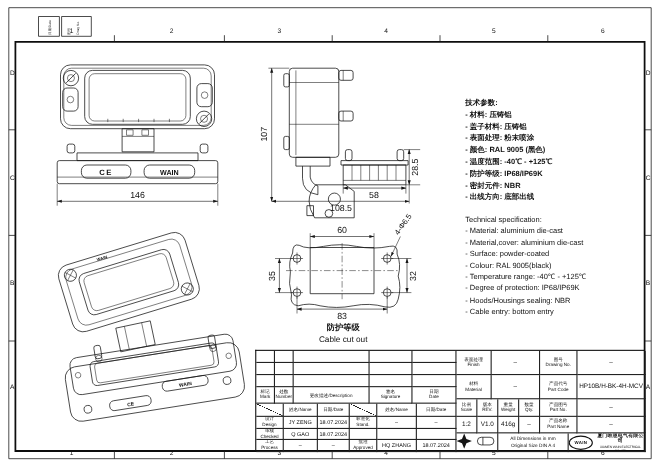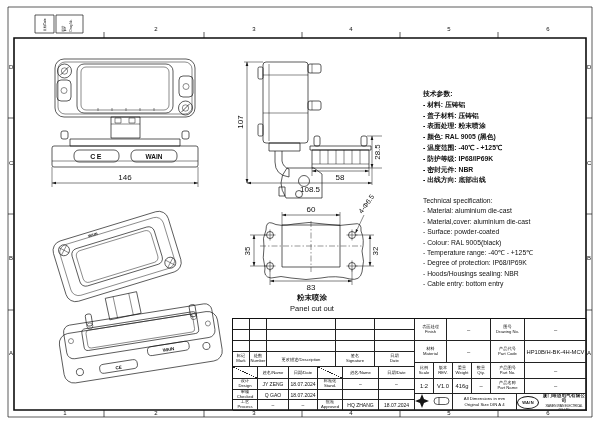--- a/index.html
+++ b/index.html
@@ -278,22 +278,22 @@
   <div>- Material,cover: aluminium die-cast</div>
   <div>- Surface: powder-coated</div>
   <div>- Colour: RAL 9005(black)</div>
   <div>- Temperature range: -40℃ - +125℃</div>
   <div>- Degree of protection: IP68/IP69K</div>
   <div>- Hoods/Housings sealing: NBR</div>
   <div>- Cable entry: bottom entry</div>
 </div>
 
 <div class="pc-cap">
-  <div class="cn">粉末喷涂</div>
-  <div class="en">Panel cut out</div>
+  <div class="cn">防护等级</div>
+  <div class="en">Cable cut out</div>
 </div>
 
 <div class="tb">
 
   <div class="c" style="left:0;top:0;width:17px;height:11px"></div>
   <div class="c" style="left:17px;top:0;width:17px;height:11px"></div>
   <div class="c" style="left:34px;top:0;width:69px;height:11px"></div>
   <div class="c" style="left:103px;top:0;width:39px;height:11px"></div>
   <div class="c" style="left:142px;top:0;width:40px;height:11px"></div>
   <div class="c" style="left:0;top:11px;width:17px;height:11px"></div>

